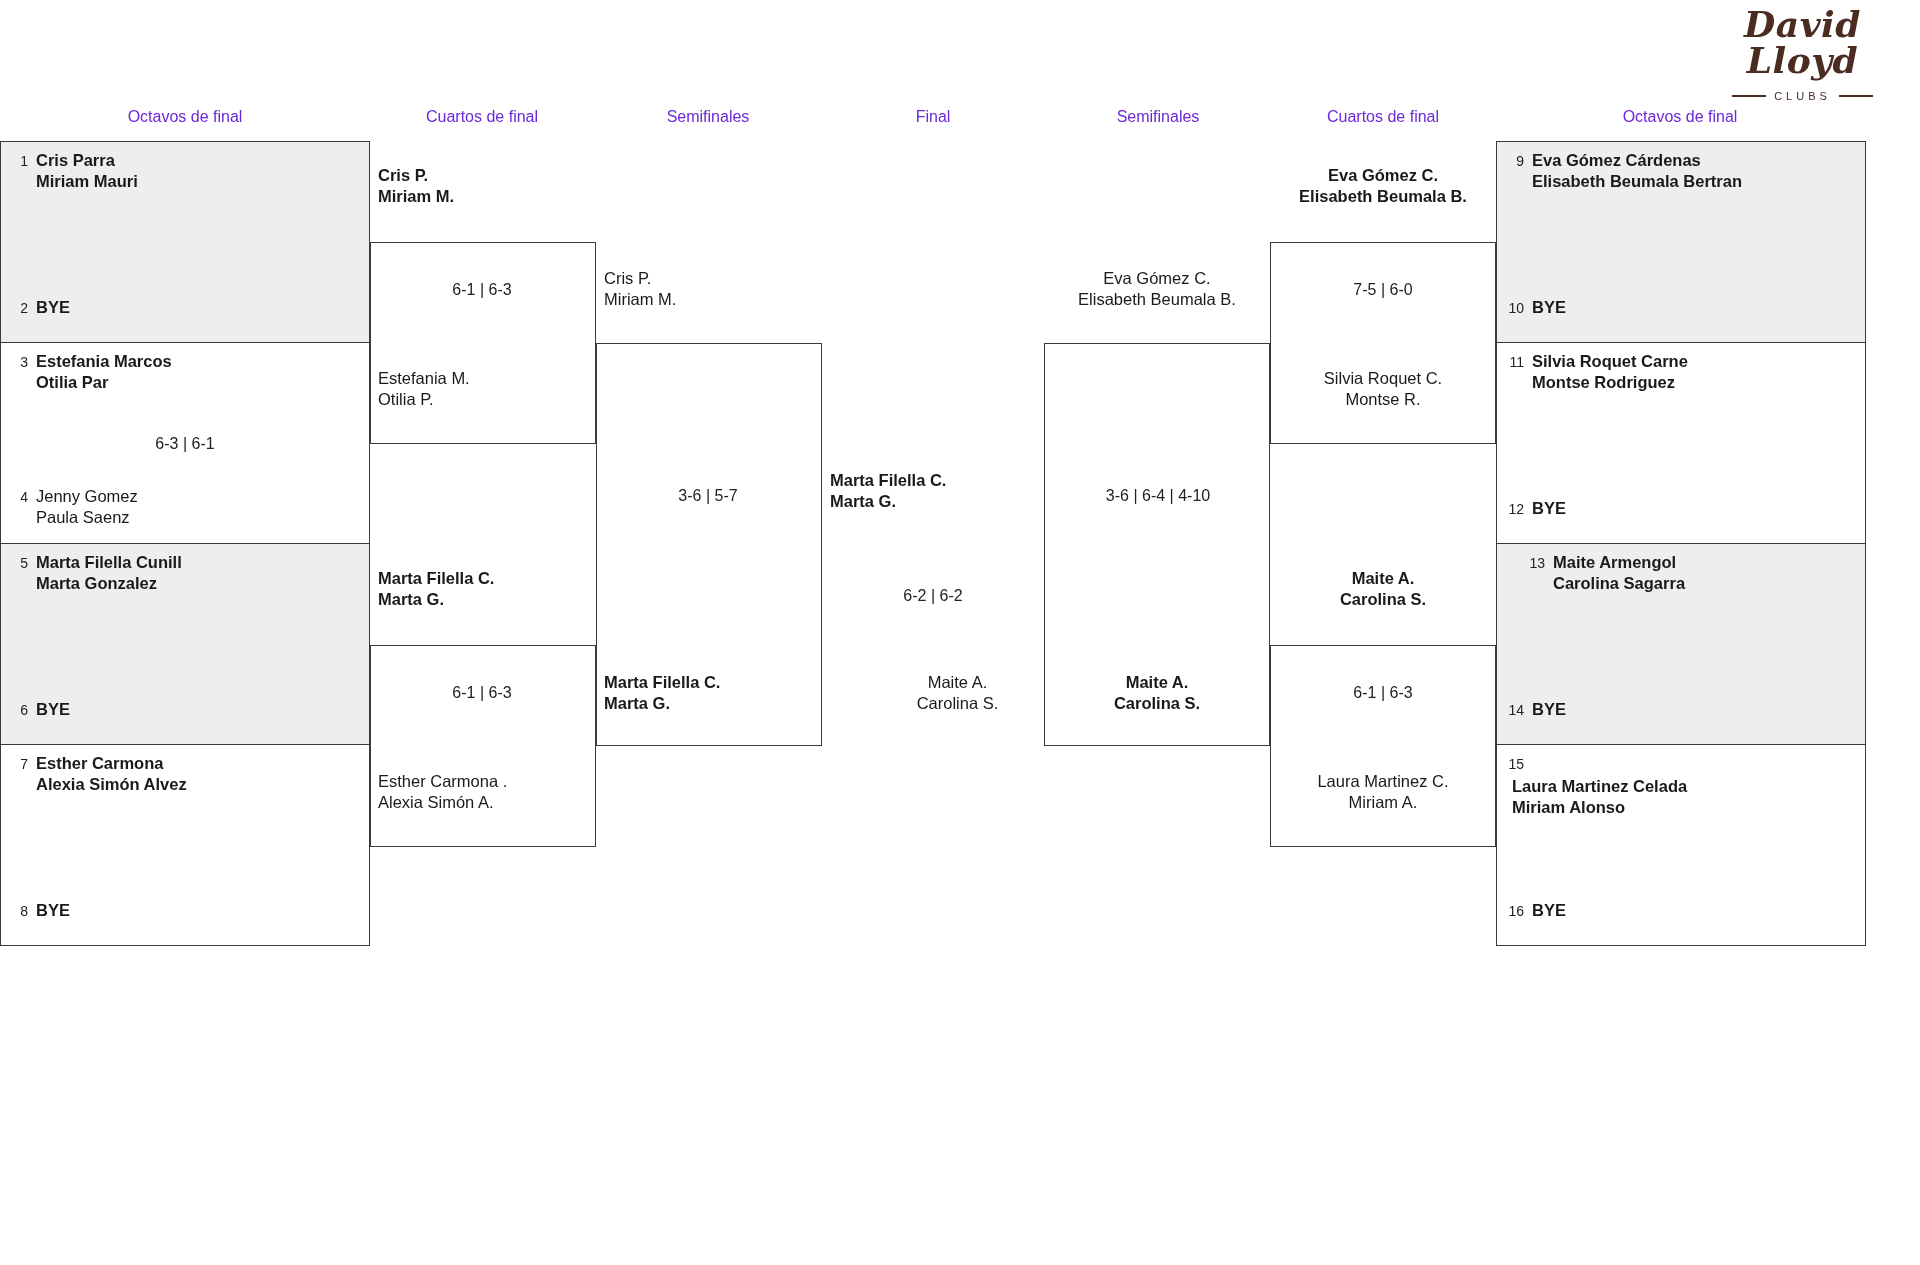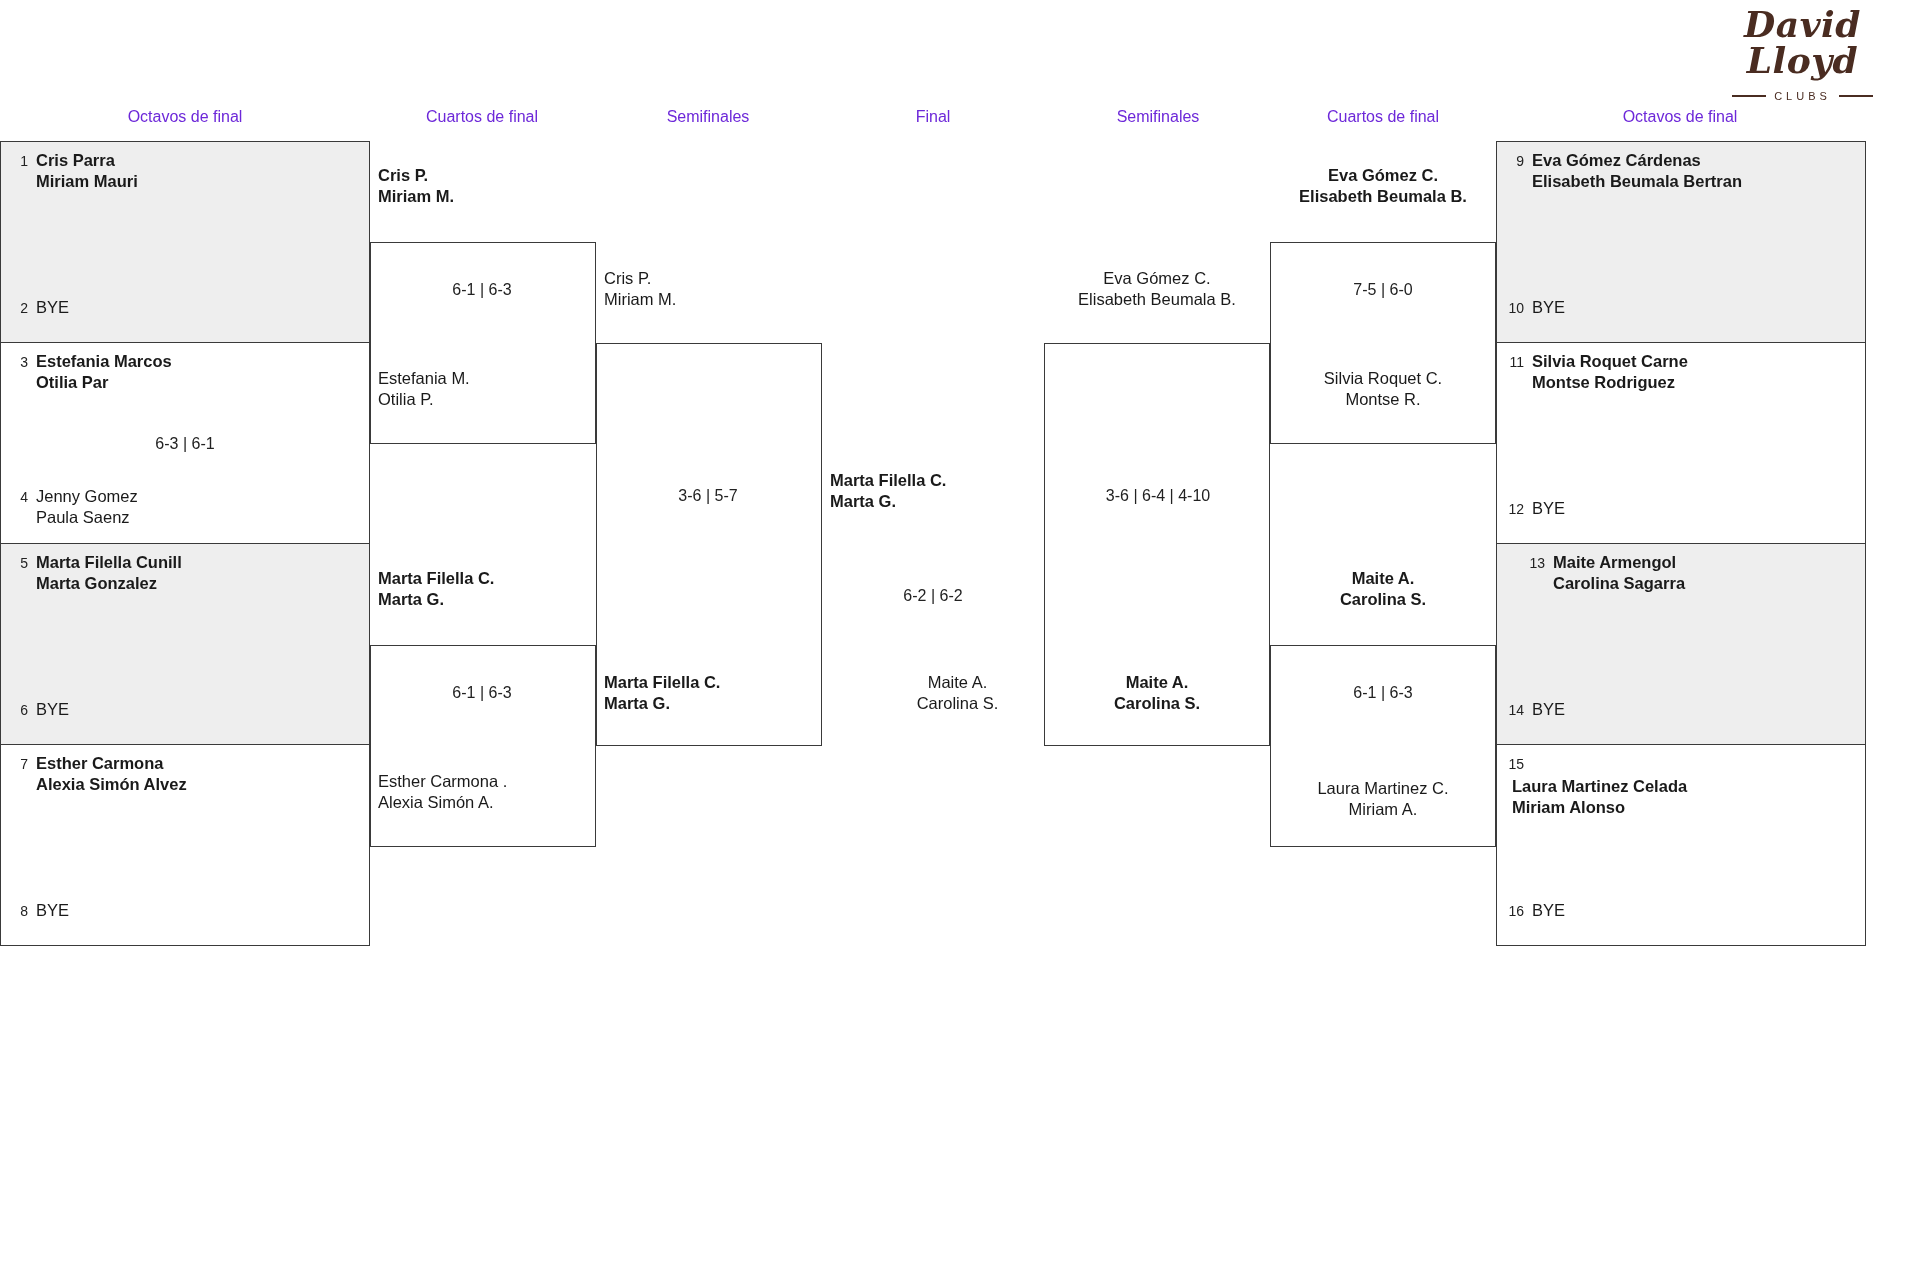--- a/index.html
+++ b/index.html
@@ -58,21 +58,21 @@
     font-size:16.5px;line-height:1.28;
   }
   .slot .seed{
     font-size:14px;color:#222;
     width:20px;flex:0 0 20px;
     text-align:right;
     padding-top:3px;
   }
   .slot .names{padding-left:8px;white-space:pre-line;}
   .slot.win .names{font-weight:bold;}
-  .slot.bye .names{font-weight:normal;text-align:right;}
+  .slot.bye .names{font-weight:bold;text-align:right;}
 
   
   .nlabel{
     position:absolute;font-size:16.5px;line-height:1.28;
     white-space:pre-line;
   }
   .nlabel.win{font-weight:bold;}
   .nlabel.r{text-align:center;}
 
   .score{
@@ -190,21 +190,21 @@
 
   <div class="cell" style="left:1270px;top:242px;width:226px;height:202px;"></div>
   <div class="cell" style="left:1270px;top:645px;width:226px;height:202px;"></div>
 
   <div class="nlabel r win" style="left:1278px;top:165px;width:210px;">Eva Gómez C.
 Elisabeth Beumala B.</div>
   <div class="nlabel r" style="left:1278px;top:368px;width:210px;">Silvia Roquet C.
 Montse R.</div>
   <div class="nlabel r win" style="left:1278px;top:568px;width:210px;">Maite A.
 Carolina S.</div>
-  <div class="nlabel r" style="left:1278px;top:771px;width:210px;margin-top:7px;">Laura Martinez C.
+  <div class="nlabel r" style="left:1278px;top:771px;width:210px;">Laura Martinez C.
 Miriam A.</div>
 
   <div class="score c" style="left:1383px;top:281px;">7-5 | 6-0</div>
   <div class="score c" style="left:1383px;top:684px;">6-1 | 6-3</div>
 
   <div class="cell shaded" style="left:1496px;top:141px;width:370px;height:202px;"></div>
   <div class="cell" style="left:1496px;top:342px;width:370px;height:202px;"></div>
   <div class="cell shaded" style="left:1496px;top:543px;width:370px;height:202px;"></div>
   <div class="cell" style="left:1496px;top:744px;width:370px;height:202px;"></div>
 

